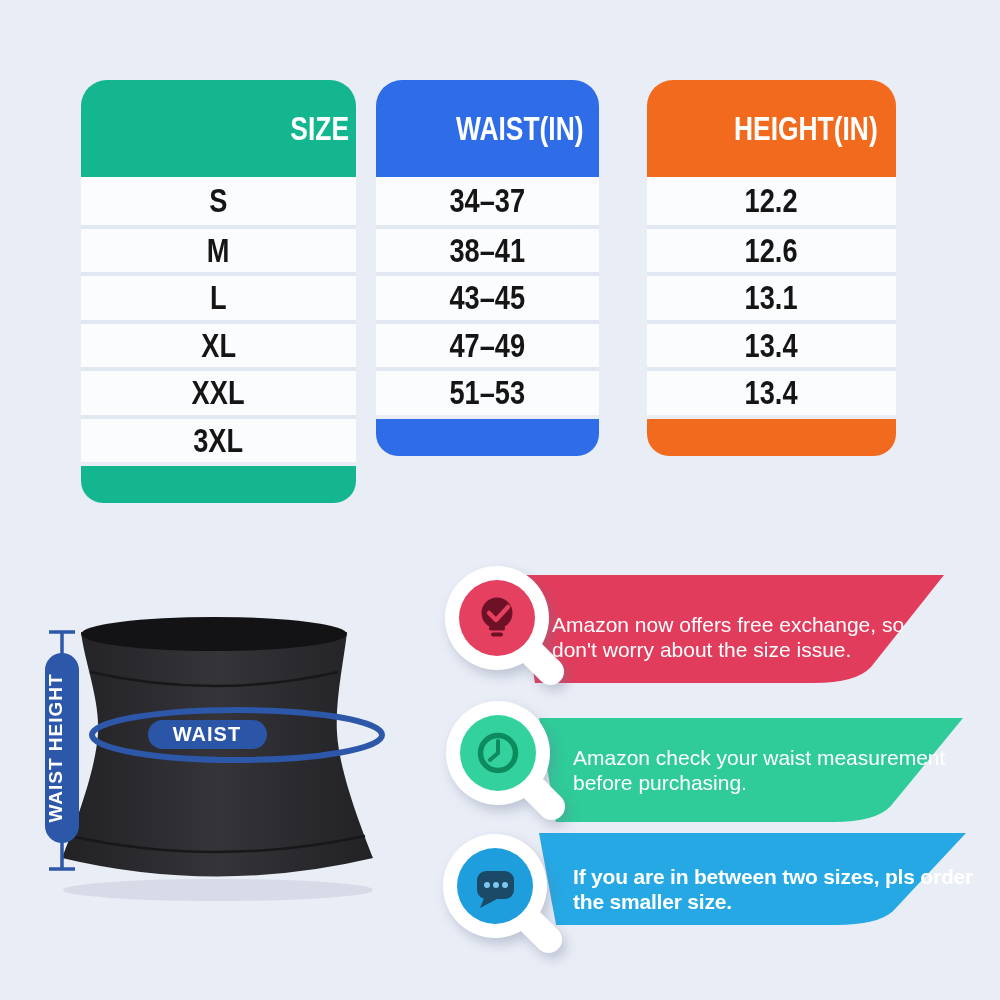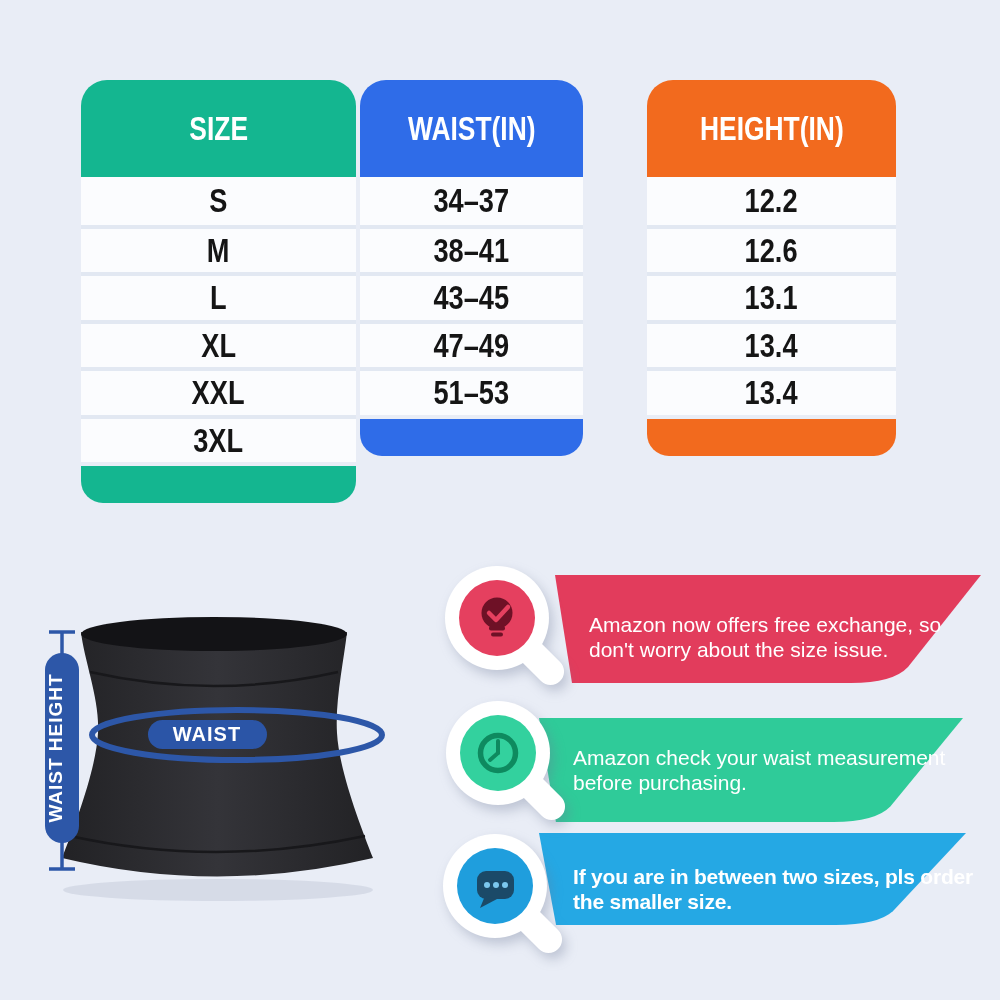--- a/index.html
+++ b/index.html
@@ -4,25 +4,25 @@
 <style>
   html,body{margin:0;padding:0;}
   .page{
     position:relative; width:1000px; height:1000px;
     background:#e9edf6; overflow:hidden;
     font-family:"Liberation Sans", sans-serif;
   }
   
   .col{position:absolute; top:80px;}
   #col-size  {left:81px;  width:275px;}
-  #col-waist {left:348px; width:223px;padding-left:12px;}
+  #col-waist {left:364px; width:223px;padding-left:12px;}
   #col-height{left:647px; width:249px;}
   .hdr{
     height:97px; border-radius:26px 26px 0 0;
-    display:flex; align-items:center; justify-content:center;
+    display:flex; align-items:center; justify-content:flex-end;
     color:#fff; font-size:33px; font-weight:700; white-space:nowrap;
   }
   .hdr-green {background:#14b690;}
   .hdr-blue  {background:#2f6ce8;}
   .hdr-orange{background:#f26a1e;}
   .rows{display:flex; flex-direction:column; background:#fbfcfe;}
   .row{
     flex:0 0 47.5px; box-sizing:border-box;
     display:flex; align-items:center; justify-content:center;
     font-size:34px; font-weight:700; color:#151515; white-space:nowrap;
@@ -35,21 +35,21 @@
   .foot-orange{background:#f26a1e;}
   
   #diagram{position:absolute; left:0; top:580px;}
   
   .banner{position:absolute;}
   .banner .shape{position:absolute; left:0; top:0; width:100%; height:100%;}
   .banner .txt{
     position:absolute; left:34px; color:#fff;
     font-size:21px; line-height:25px; white-space:nowrap;
   }
-  #banner-1{left:555px; top:575px; width:426px; height:108px;}
+  #banner-1{left:518px; top:575px; width:426px; height:108px;}
   #banner-1 .txt{top:37px;}
   #banner-2{left:539px; top:718px; width:424px; height:104px;}
   #banner-2 .txt{top:27px;}
   #banner-3{left:539px; top:833px; width:427px; height:92px;}
   #banner-3 .txt{top:31px; font-weight:700; letter-spacing:-0.2px;}
   .badge{
     position:absolute; width:132px; height:132px;
     filter:drop-shadow(4px 6px 6px rgba(110,120,150,0.35));
   }
   #badge-1{left:441px; top:562px;}

